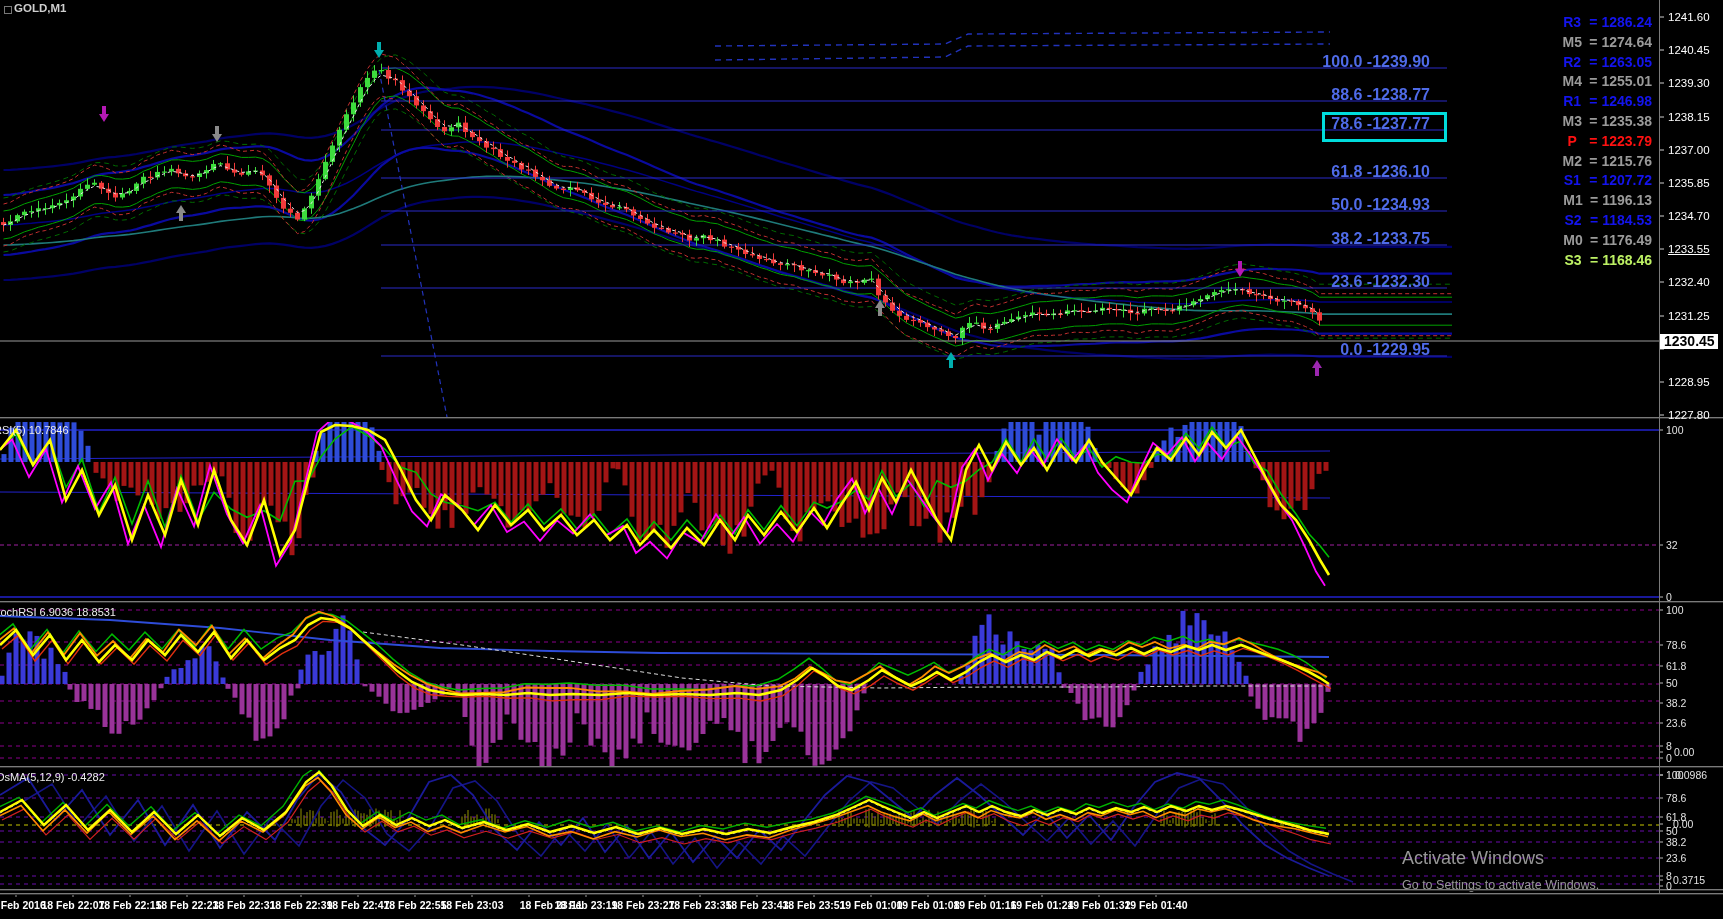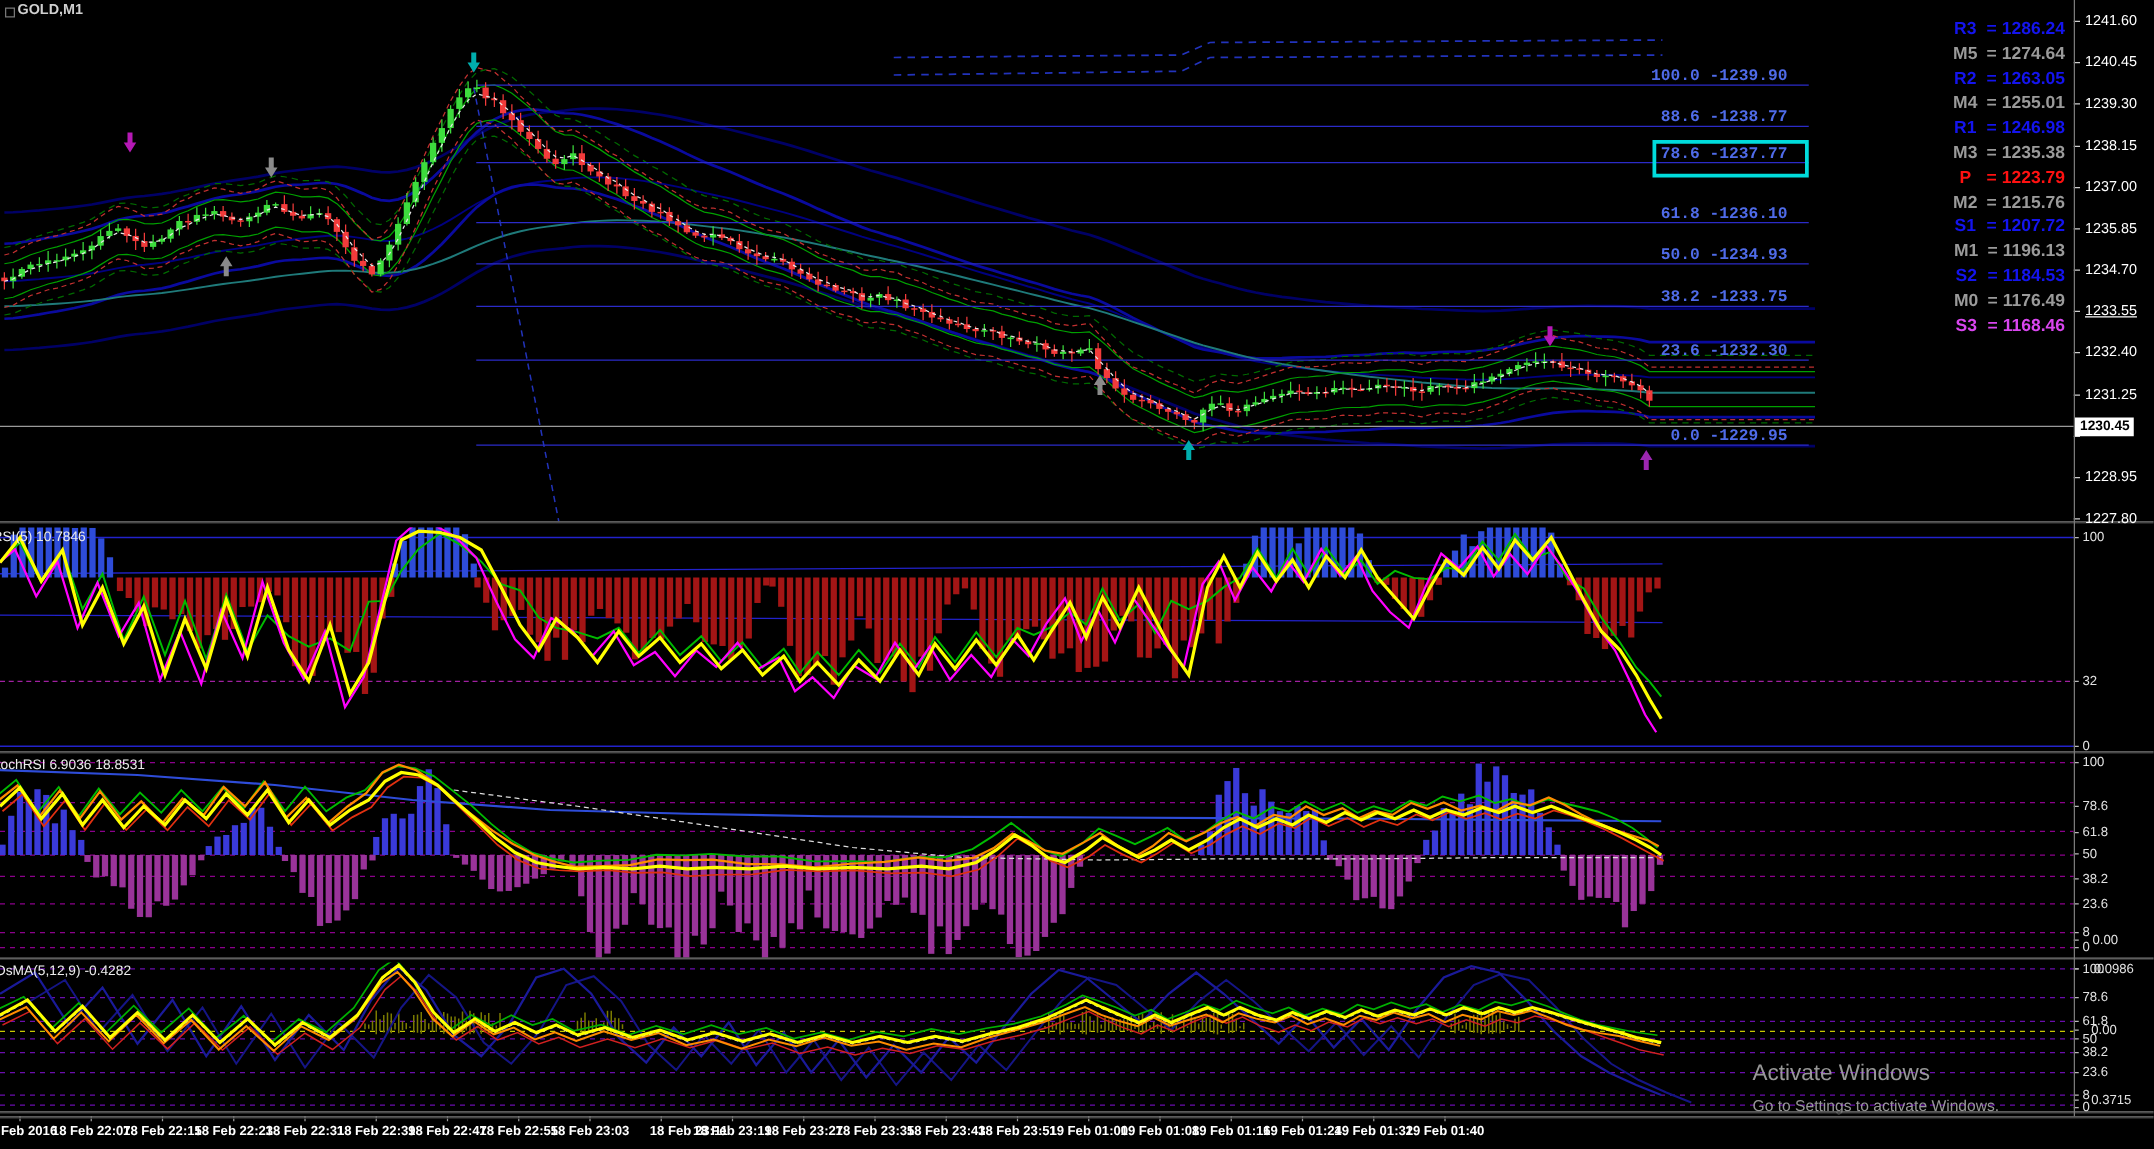--- a/index.html
+++ b/index.html
@@ -1,28 +1,28 @@
 <!DOCTYPE html>
 <html><head>
 <meta charset="utf-8">
 <style>
   html,body{margin:0;padding:0;background:#000;width:1723px;height:919px;overflow:hidden;
     font-family:"Liberation Sans",sans-serif;position:relative;}
   .abs{position:absolute;}
   .lbl{position:absolute;white-space:nowrap;}
-  .fib-lbl{color:#4F6BE8;font-size:13px;font-weight:bold;font-family:Liberation Mono, monospace;}
+  .fib-lbl{color:#4F6BE8;font-size:16px;font-weight:bold;}
   .axis-lbl{color:#fff;font-size:11.5px;transform:translateY(-50%);}
   .sub-lbl{color:#e2e2e2;font-size:10.5px;transform:translateY(-50%);}
   .time-lbl{color:#fff;font-size:10.5px;font-weight:bold;transform:translateX(-50%);}
   .panel-title{color:#ececec;font-size:11px;}
   .pivot-row{position:absolute;display:flex;gap:4px;font-size:14px;font-weight:bold;}
   .pivot-row .pl{display:inline-block;width:26px;text-align:center;}
   .sep{position:absolute;left:0;width:1723px;height:1px;background:#7a7a7a;box-shadow:0 1px 0 #2c2c2c;}
   .vline{position:absolute;top:0;width:1px;background:#7a7a7a;}
-  .cp-box{position:absolute;background:#fff;color:#000;font-size:11px;font-weight:bold;
+  .cp-box{position:absolute;background:#fff;color:#000;font-size:14px;font-weight:bold;
     padding:1px 3px 1px 4px;line-height:13px;}
   .hl-box{position:absolute;border:3px solid #00DCDC;}
   .wm1{color:#a8a8a8;font-size:18px;opacity:.9;}
   .wm2{color:#a8a8a8;font-size:12.5px;opacity:.9;}
   svg{position:absolute;left:0;top:0;}
 </style>
 </head>
 <body>
 
 <svg width="1723" height="919">
@@ -1193,21 +1193,21 @@
 <div class="pivot-row" style="right: 71px; top: 212px; color: rgb(20, 20, 238);">
     <span class="pl">S2</span>
     <span>=</span>
     <span>1184.53</span>
   </div>
 <div class="pivot-row" style="right: 71px; top: 231.8px; color: rgb(154, 154, 154);">
     <span class="pl">M0</span>
     <span>=</span>
     <span>1176.49</span>
   </div>
-<div class="pivot-row" style="right: 71px; top: 251.6px; color: #d946ef;">
+<div class="pivot-row" style="right: 71px; top: 251.6px; color: #bef264;">
     <span class="pl">S3</span>
     <span>=</span>
     <span>1168.46</span>
   </div>
 <div class="lbl time-lbl" style="left: 16px; top: 899px;">18 Feb 2016</div>
 <div class="lbl time-lbl" style="left: 73px; top: 899px;">18 Feb 22:07</div>
 <div class="lbl time-lbl" style="left: 130px; top: 899px;">18 Feb 22:15</div>
 <div class="lbl time-lbl" style="left: 187px; top: 899px;">18 Feb 22:23</div>
 <div class="lbl time-lbl" style="left: 244px; top: 899px;">18 Feb 22:31</div>
 <div class="lbl time-lbl" style="left: 301px; top: 899px;">18 Feb 22:39</div>

